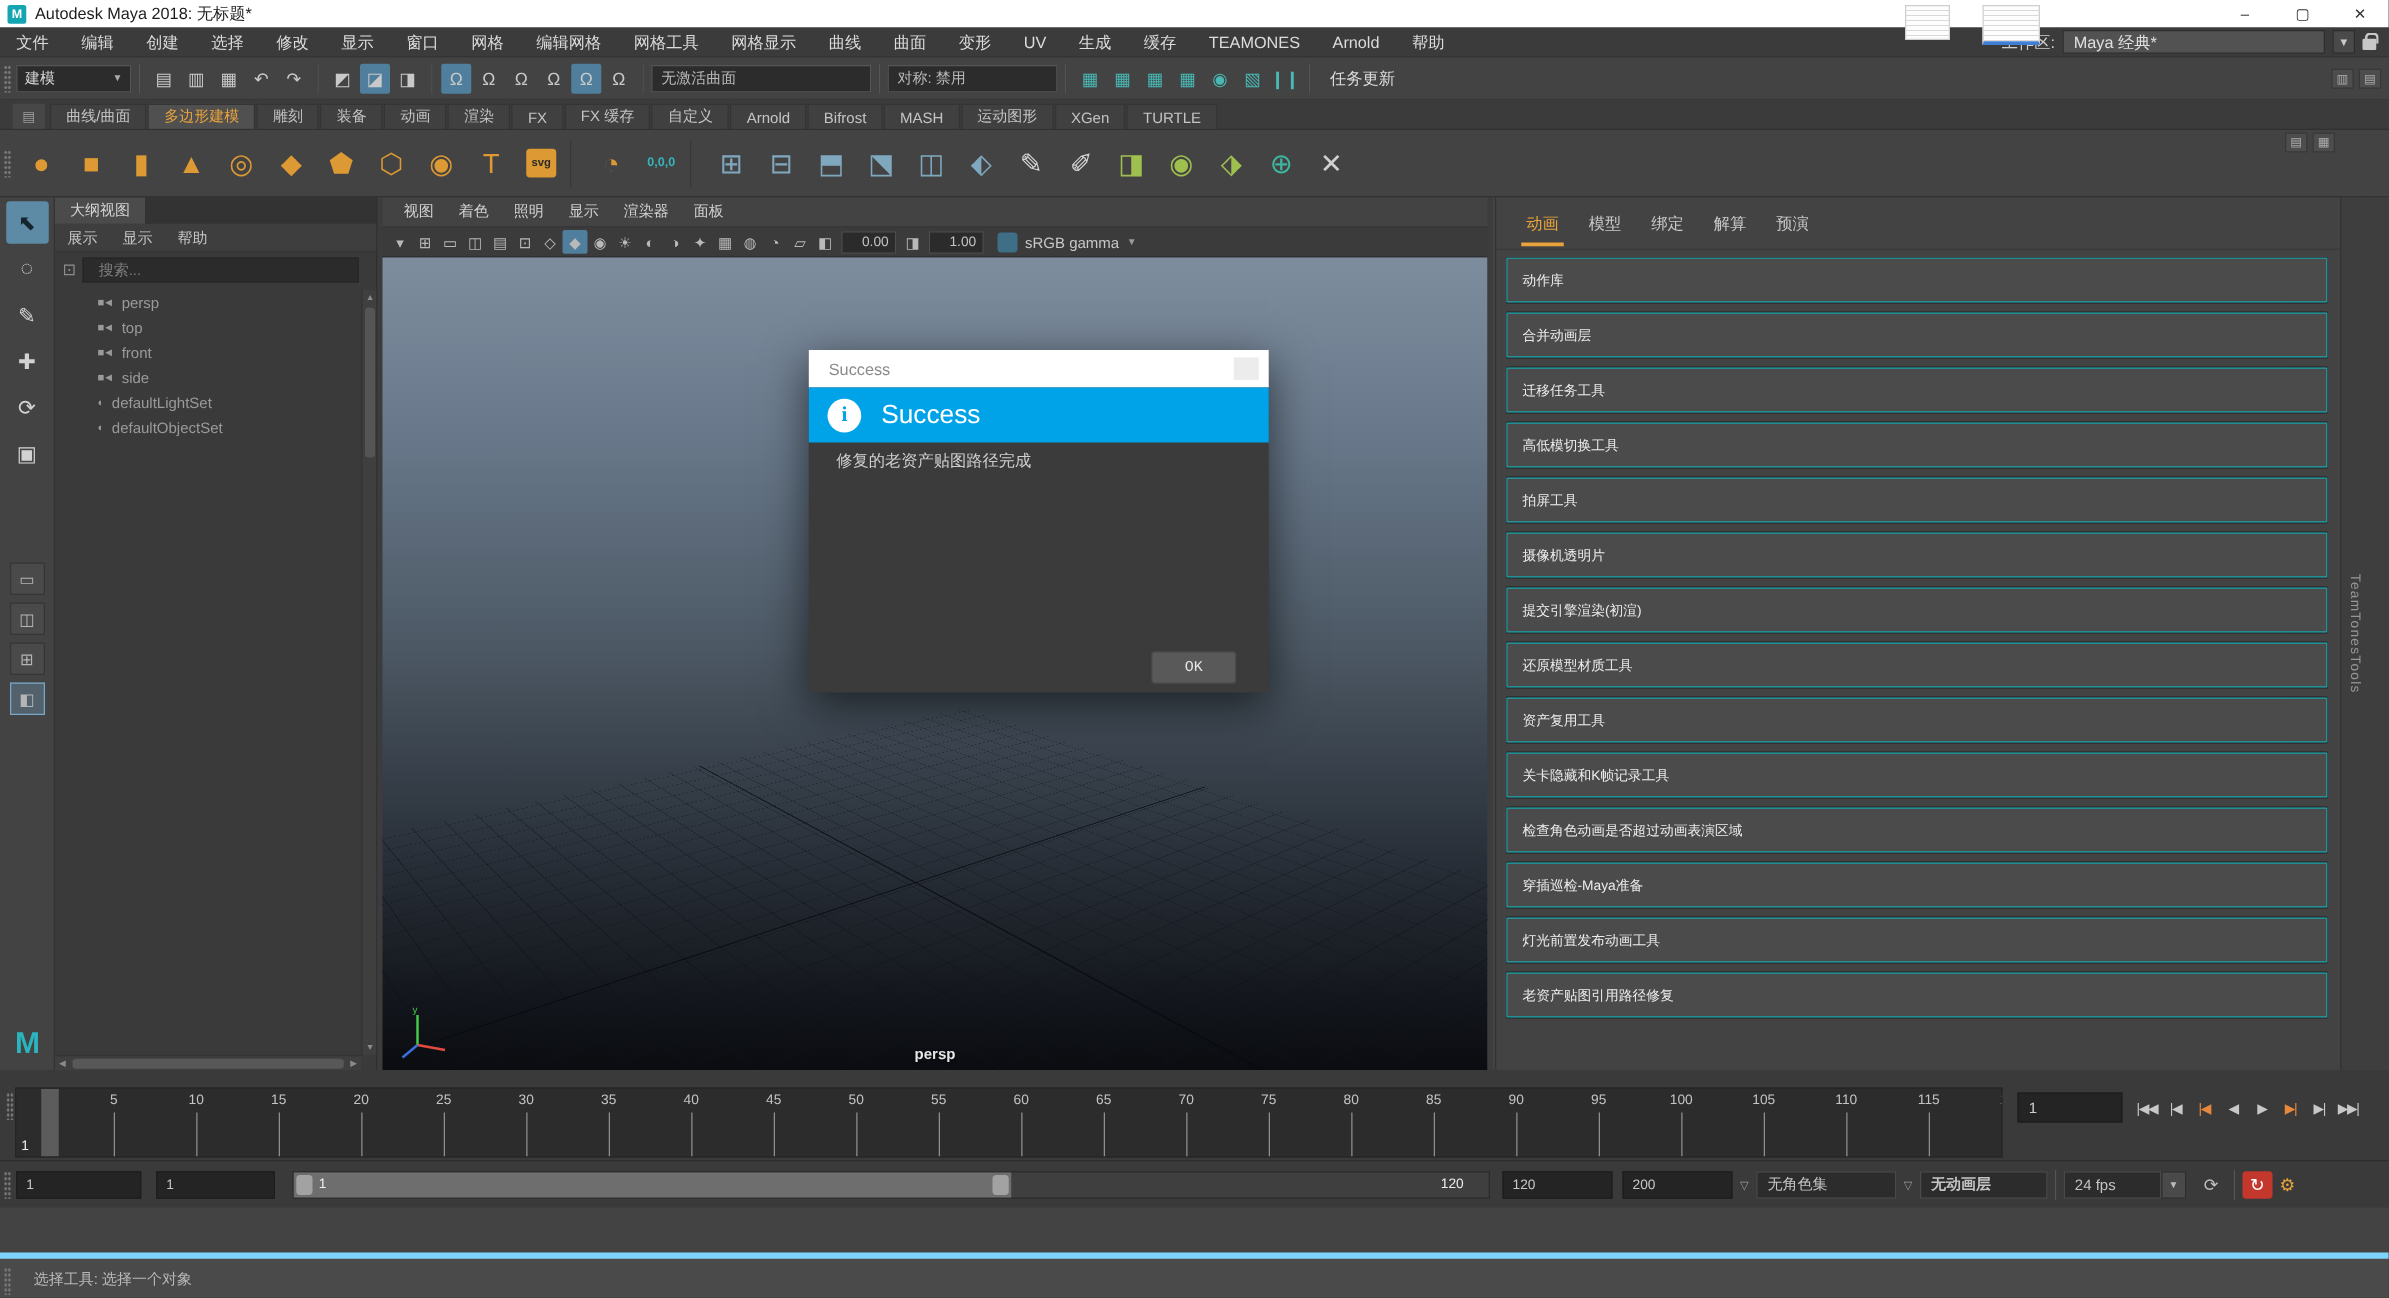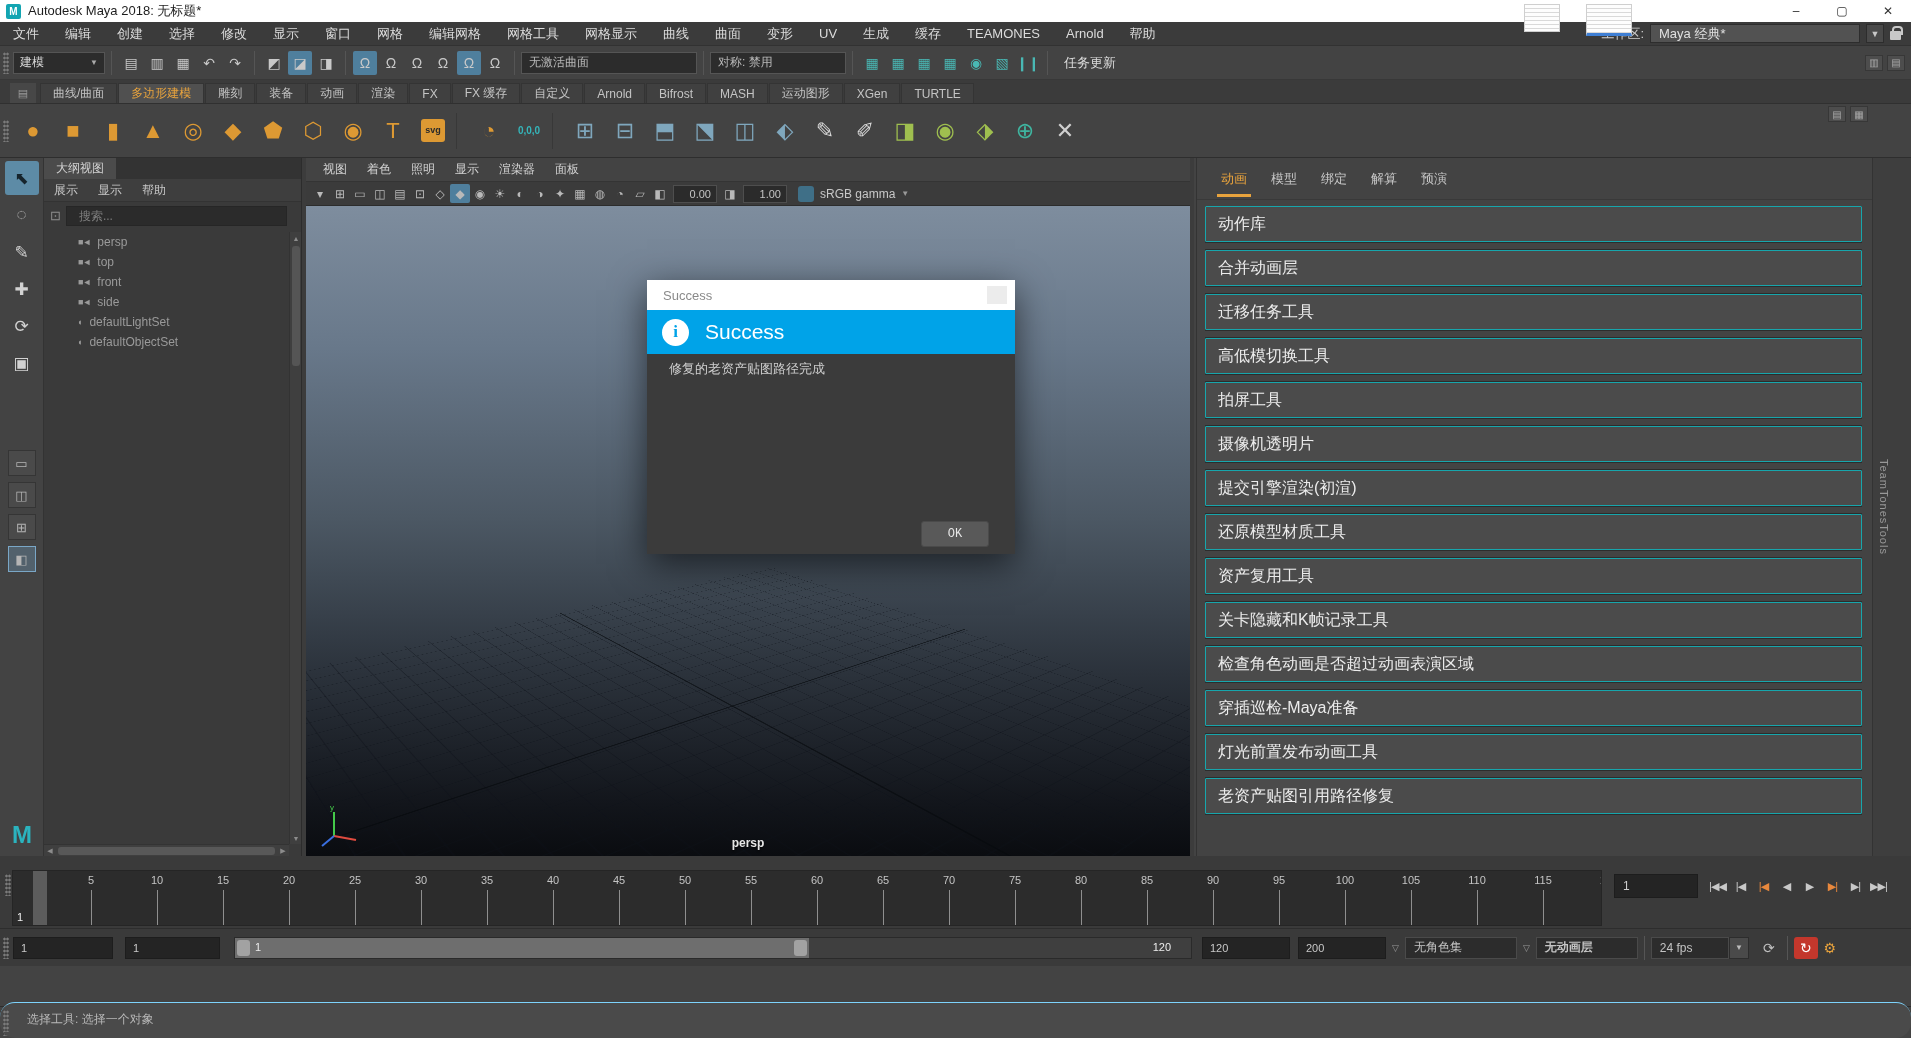--- a/index.html
+++ b/index.html
@@ -144,21 +144,21 @@
   
   #right-panel { position:absolute; left:1196px; top:0; width:676px; height:698px; background:#434343;
     border-left:1px solid #333; }
   #rp-tabs { height:42px; display:flex; align-items:center; gap:4px; padding-left:14px; border-bottom:1px solid #393939; }
   .rp-tab { position:relative; color:#c8c8c8; font-size:13px; padding:8px 10px; }
   .rp-tab.active { color:#e8a33d; }
   .rp-tab.active::after { content:""; position:absolute; left:6px; right:6px; bottom:-1px; height:3px; background:#e8a33d; }
   #rp-buttons { position:absolute; left:8px; right:10px; top:48px; bottom:2px; overflow:hidden; }
   .rp-btn { height:36px; margin-bottom:8px; background:#4b4b4b; border:1px solid #17a6ac;
     box-shadow:0 0 0 1px #2c2c2c; display:flex; align-items:center; padding-left:12px;
-    color:#ececec; font-size:16px; border-radius:1px; }
+    color:#ececec; font-size:11px; border-radius:1px; }
   #side-strip { position:absolute; left:1872px; top:0; width:22px; height:698px; background:#3e3e3e;
     border-left:1px solid #333; display:flex; align-items:center; justify-content:center; }
   #side-strip span { writing-mode:vertical-rl; color:#989898; font-size:11px; letter-spacing:1px; }
   #right-edge { position:absolute; left:1894px; top:0; width:17px; height:698px; background:#3e3e3e; }
   #sidebar-toggles { position:absolute; right:4px; top:-52px; display:flex; gap:4px; }
   .sb-ic { width:18px; height:16px; background:#4d4d4d; border:1px solid #373737; color:#a8a8a8;
     font-size:10px; display:flex; align-items:center; justify-content:center; }
 
   
   .splitter { position:absolute; top:0; width:4px; height:698px; background:#3c3c3c; }
@@ -206,21 +206,21 @@
   
   #mel-zone { position:absolute; left:0; top:1006px; width:1911px; height:36px; background:#434343;
     border-top:1px solid #2d2d2d; display:flex; align-items:center; }
   #mel-label { color:#dcdcdc; font-size:12px; margin:0 12px 0 2px; }
   #mel-input { width:630px; height:22px; background:#2b2b2b; border:1px solid #242424; color:#ccc;
     outline:none; font-family:"Liberation Mono", monospace; font-size:12px; padding-left:6px; }
   #mel-output { width:1090px; height:22px; background:#383838; border:1px solid #2e2e2e; margin-left:16px; }
   #script-editor-ic { width:16px; height:16px; margin-left:8px; background:#4d4d4d; border:1px solid #333;
     color:#a0a0a0; font-size:9px; display:flex; align-items:center; justify-content:center; }
   #help-zone { position:absolute; left:0; top:1002px; width:1911px; height:36px; background:#4a4a4a;
-    border-top:1px solid #7dd3fc; display:flex;border-radius:15px; }
+    border-top:5px solid #7dd3fc; display:flex; }
   #help-text { color:#b8b8b8; font-size:12px; margin:8px 0 0 14px; }
 
   
   #dialog { position:absolute; left:647px; top:280px; width:368px; height:274px; background:#3b3b3b;
     box-shadow:0 10px 34px rgba(0,0,0,.6); z-index:60; }
   #dlg-titlebar { height:30px; background:#ffffff; display:flex; align-items:center; }
   #dlg-title { color:#8a8a8a; font-size:13px; margin-left:16px; flex:1; }
   #dlg-close { width:20px; height:18px; background:#ececec; margin-right:8px; }
   #dlg-banner { height:44px; background:#00a3e8; display:flex; align-items:center; }
   #dlg-info { width:27px; height:27px; border-radius:50%; background:#ffffff; color:#00a3e8;

